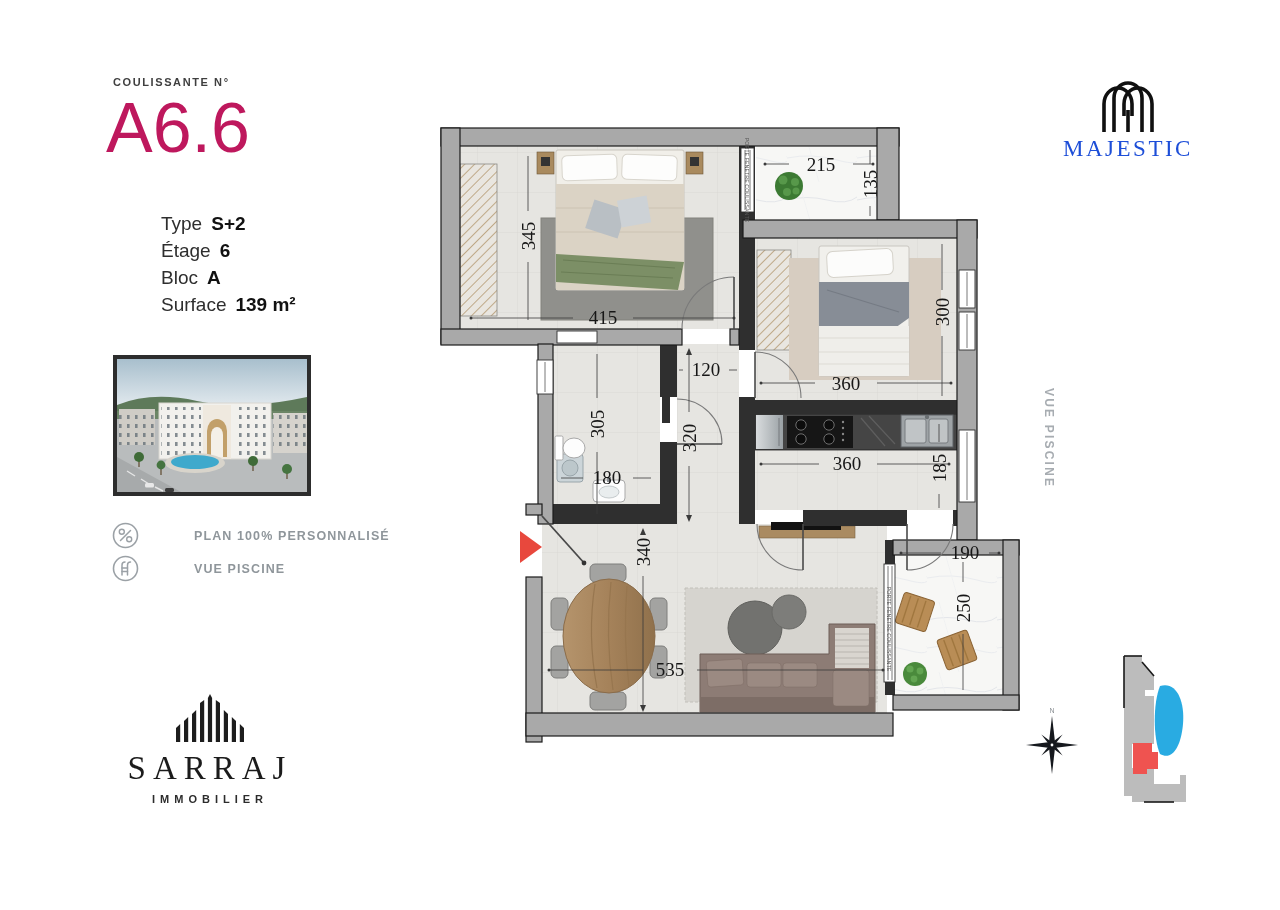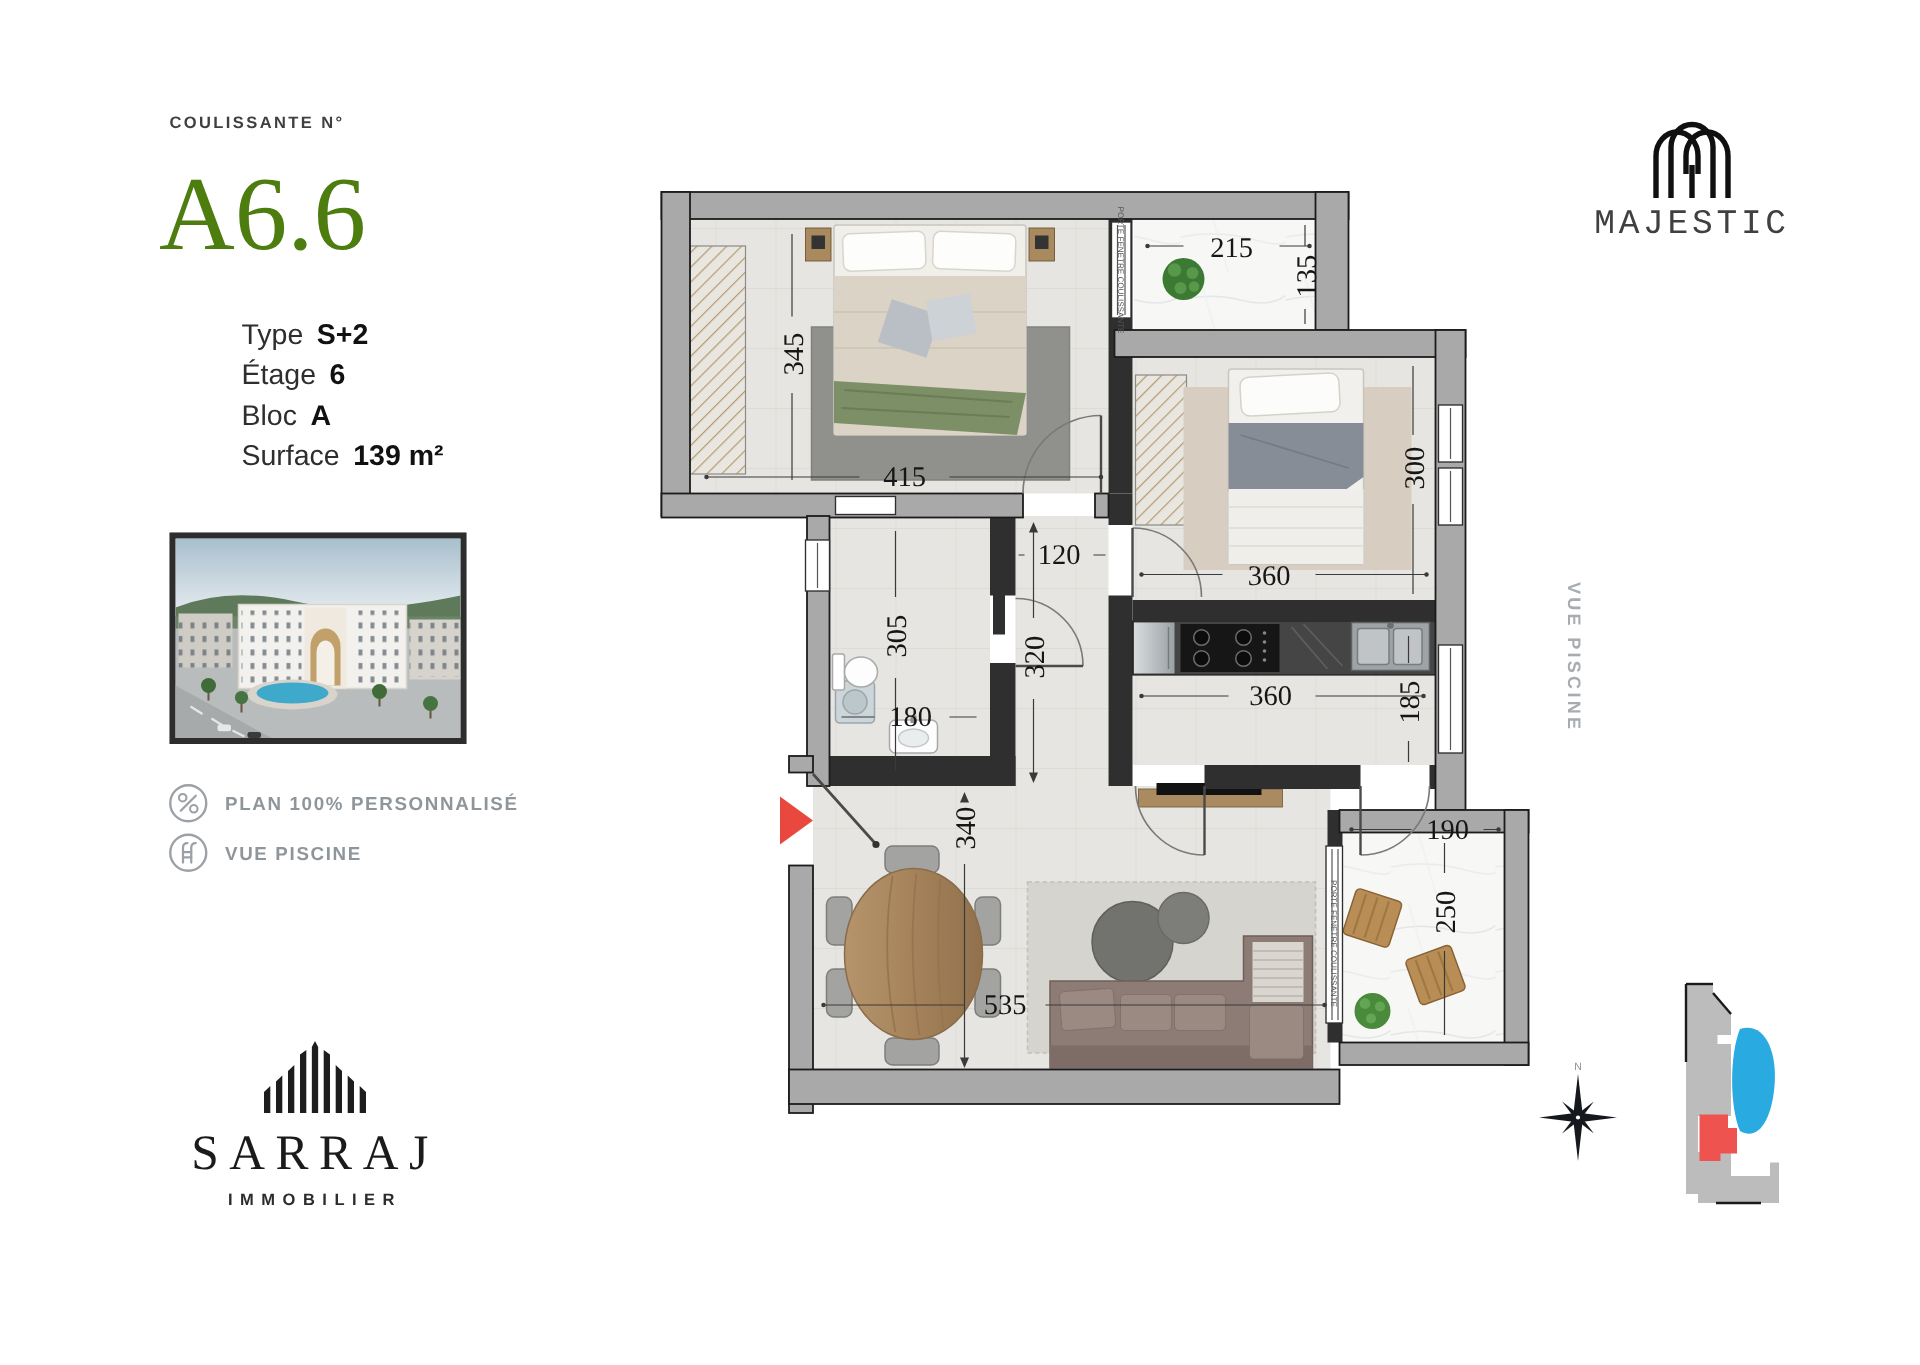--- a/index.html
+++ b/index.html
@@ -1,36 +1,36 @@
 <!DOCTYPE html>
 <html><head>
 <meta charset="utf-8">
 <style>
   html,body{margin:0;padding:0;background:#fff;}
   .page{position:relative;width:1280px;height:910px;background:#ffffff;overflow:hidden;
         font-family:"Liberation Sans",sans-serif;color:#1c1c1c;}
   .abs{position:absolute;}
   
   .apt-label{left:113px;top:76px;font-size:11px;letter-spacing:1.6px;font-weight:700;color:#3f3f3f;}
-  .apt-number{left:106px;top:104px;font-family:Liberation Serif, serif;font-size:70px;font-weight:400;color:#4d7c0f;}
+  .apt-number{left:106px;top:88px;font-family:Liberation Sans, sans-serif;font-size:70px;font-weight:400;color:#be185d;}
   .details{left:113px;top:210px;font-size:19px;line-height:27px;}
   .details .row{white-space:nowrap;}
   .details .lbl{color:#2e2e2e;font-weight:400;margin-right:9px;margin-left:48px;}
   .details .val{color:#111;font-weight:700;}
   .photo-frame{left:113px;top:355px;width:198px;height:141px;border:4px solid #2d2d2d;box-sizing:border-box;background:#cfd8dd;}
   .features{left:112px;top:519px;}
-  .feat-row{display:flex;align-items:center;height:33px;}
+  .feat-row{display:flex;align-items:center;height:33px;gap:44px;}
   .feat-icon{width:27px;height:27px;margin-right:11px;flex:0 0 auto;}
   .feat-label{font-size:12.5px;letter-spacing:1.1px;color:#8f969b;font-weight:600;}
   .brand{left:120px;top:690px;width:180px;text-align:center;}
   .brand-name{font-family:"Liberation Serif",serif;font-size:33px;letter-spacing:7px;color:#1b1b1b;margin-top:4px;}
   .brand-sub{font-size:11px;letter-spacing:5px;color:#2c2c2c;margin-top:6px;font-weight:700;}
   
   .project{left:1058px;top:78px;width:140px;text-align:center;}
-  .project-name{font-family:Liberation Mono, monospace;font-size:23px;letter-spacing:2.5px;color:#404040;margin-top:2px;}
+  .project-name{font-family:Liberation Serif, serif;font-size:23px;letter-spacing:2.5px;color:#1d4ed8;margin-top:2px;}
   .side-label{left:1056px;top:388px;font-size:12px;letter-spacing:2.2px;color:#a7acb1;font-weight:600;
               transform:rotate(90deg);transform-origin:left top;white-space:nowrap;}
   .sitemap{left:1100px;top:648px;width:98px;height:178px;}
   .compass{left:1022px;top:704px;width:60px;height:72px;}
 </style>
 </head>
 <body>
 
 <div class="page">
 

